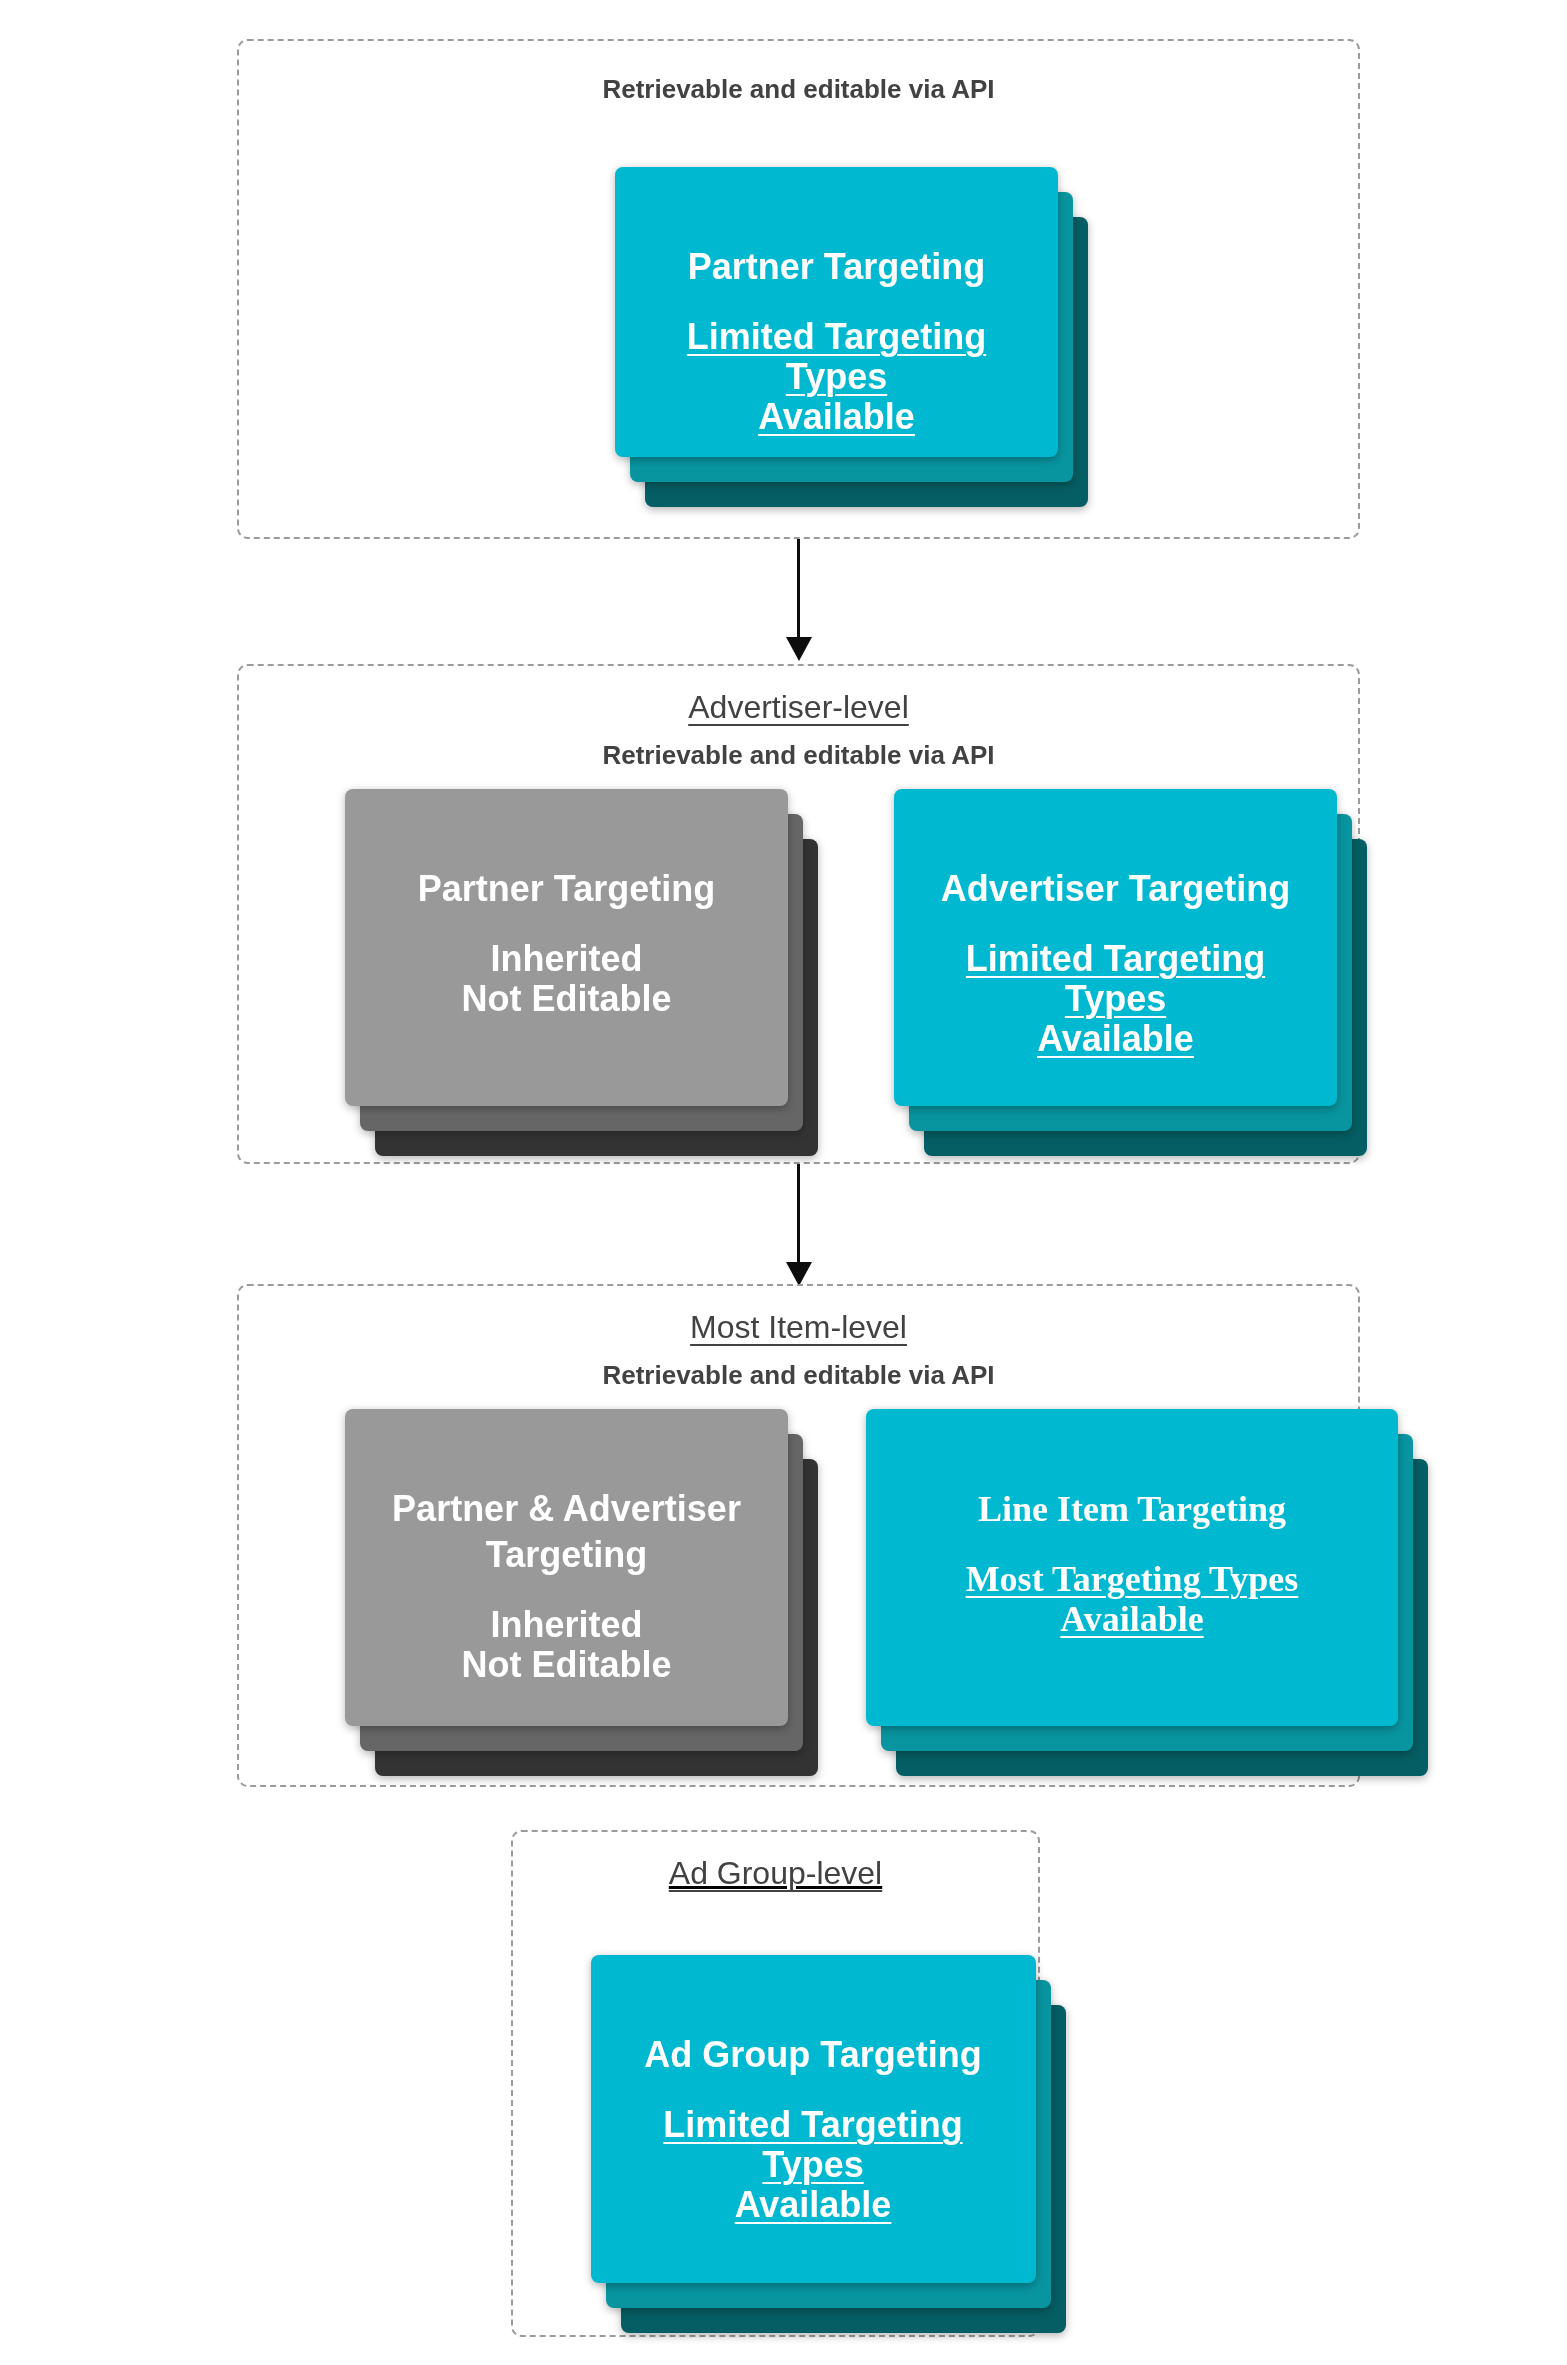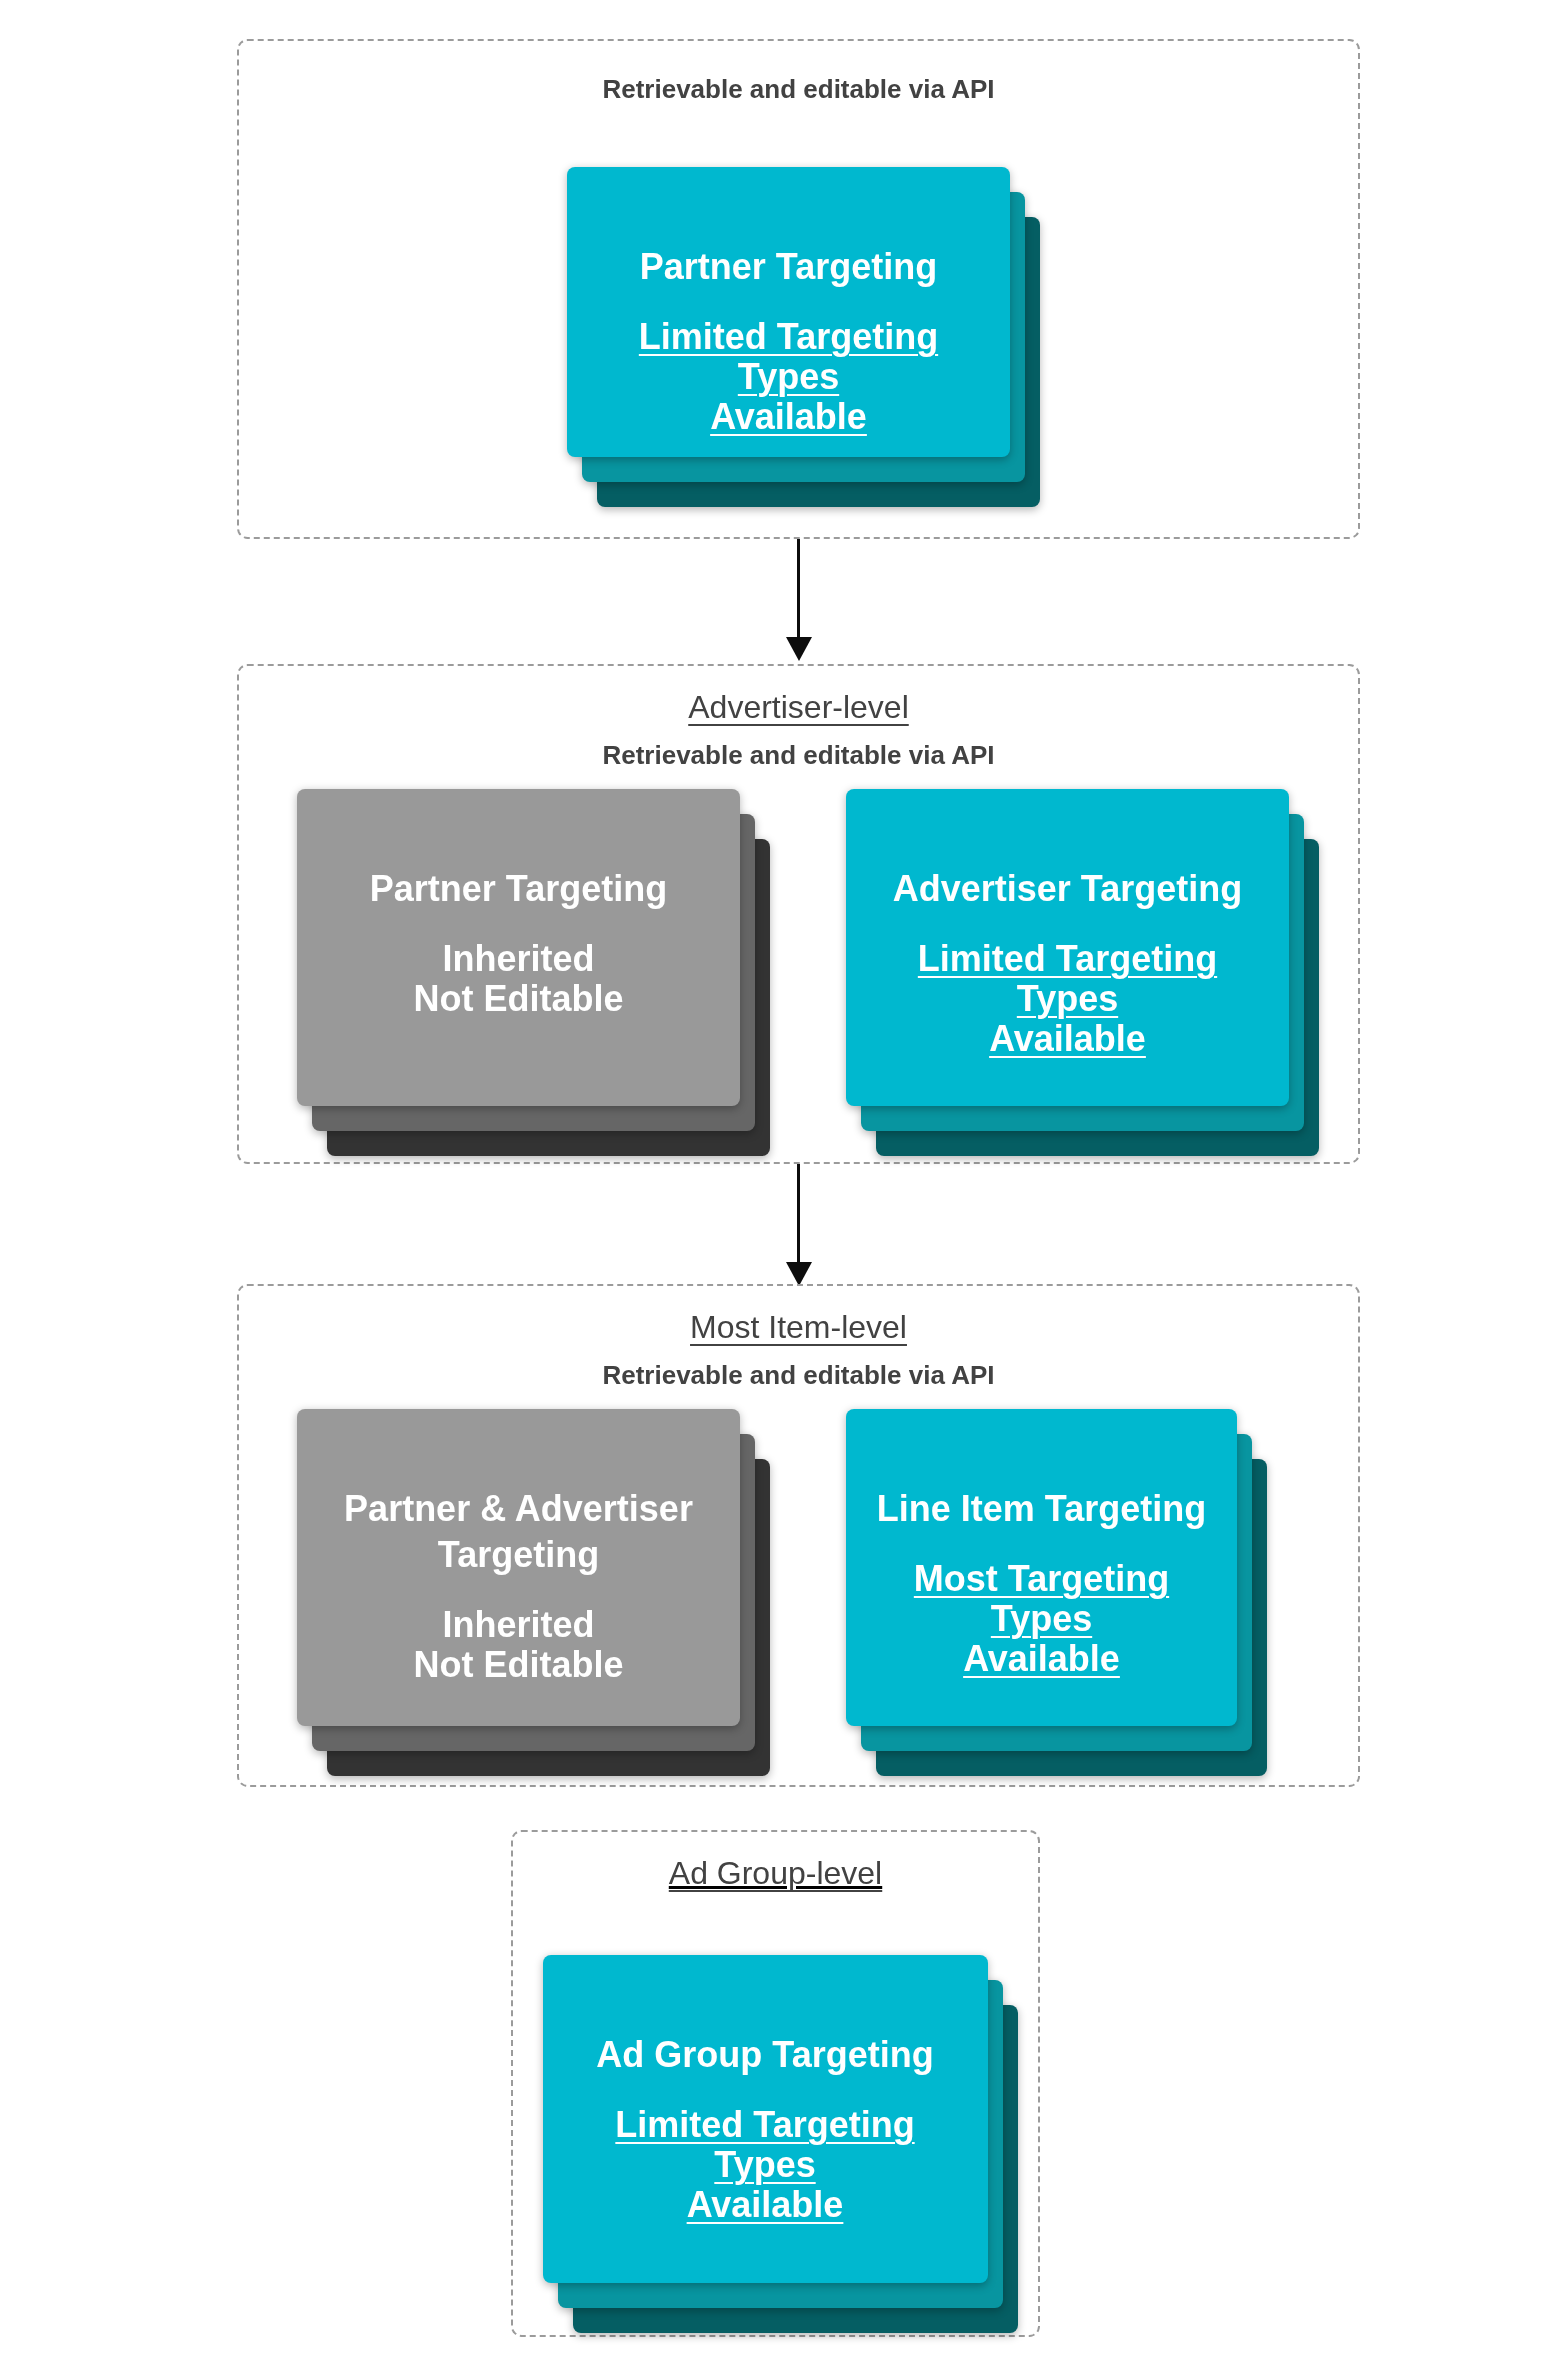--- a/index.html
+++ b/index.html
@@ -40,21 +40,21 @@
   .panel-subtitle {
     margin-top: 7.1px;
     font-size: 26px;
     line-height: 41px;
     font-weight: bold;
     color: var(--heading-text, #424242);
   }
   .panel-subtitle.warning { color: var(--warning-text, #fa2d00); }
 
   
-  .stack { position: absolute; }
+  .stack { position: absolute; margin-left: 48px; }
   .layer {
     position: absolute;
     width: 100%;
     height: 100%;
     border-radius: 8px;
     box-shadow: 0 2.7px 8px rgba(0,0,0,0.28);
   }
   .layer.back { left: 30px; top: 50px; }
   .layer.mid  { left: 15px; top: 25px; }
   .layer.front {
@@ -185,21 +185,21 @@
       <div class="layer back"></div>
       <div class="layer mid"></div>
       <div class="layer front">
         <div class="card-title">Partner &amp; Advertiser Targeting</div>
         <div class="card-note">
           <div class="note-line">Inherited</div>
           <div class="note-line">Not Editable</div>
         </div>
       </div>
     </div>
-    <div class="stack teal" style="left:607px; top:123px; width:391px; height:317px;">
+    <div class="stack teal" style="left:579px; top:123px; width:532px; height:317px;font-family:Liberation Serif, serif;">
       <div class="layer back"></div>
       <div class="layer mid"></div>
       <div class="layer front">
         <div class="card-title">Line Item Targeting</div>
         <div class="card-note underlined">
           <div class="note-line">Most Targeting Types</div>
           <div class="note-line">Available</div>
         </div>
       </div>
     </div>

